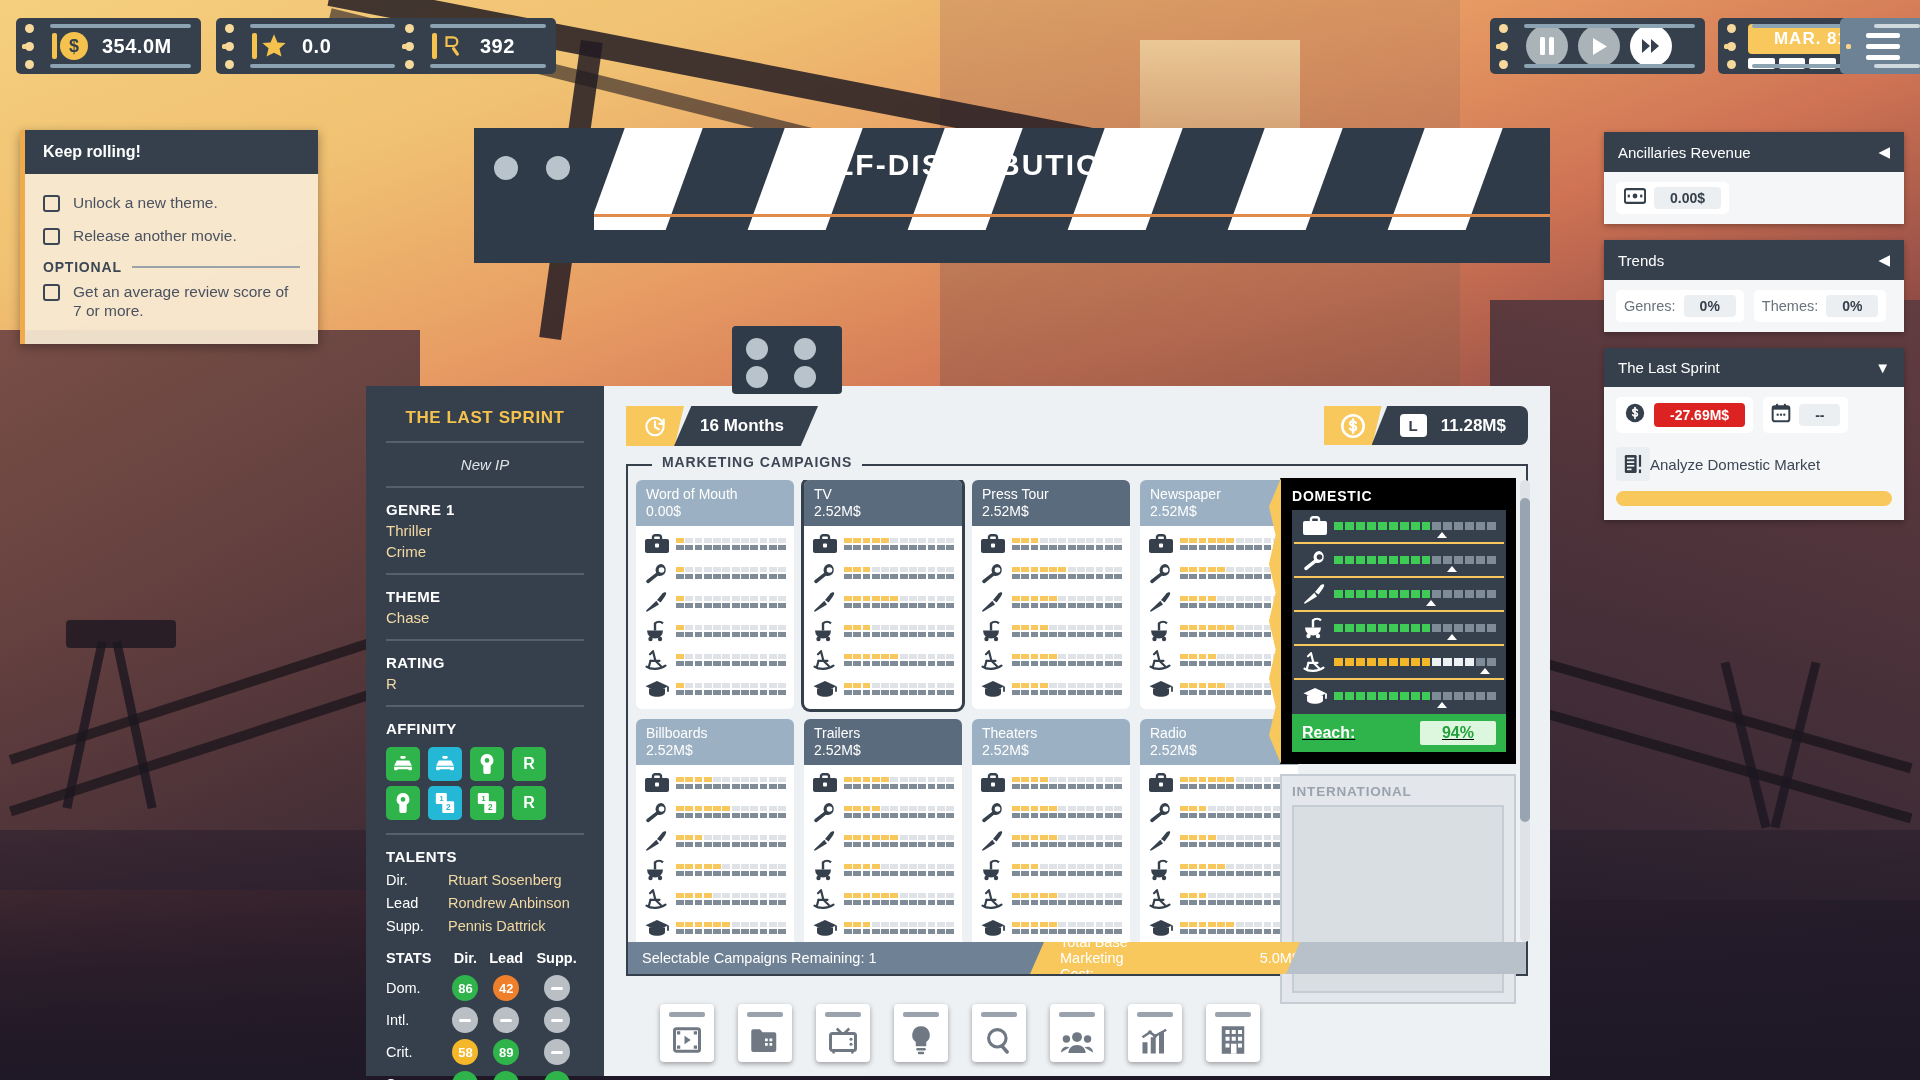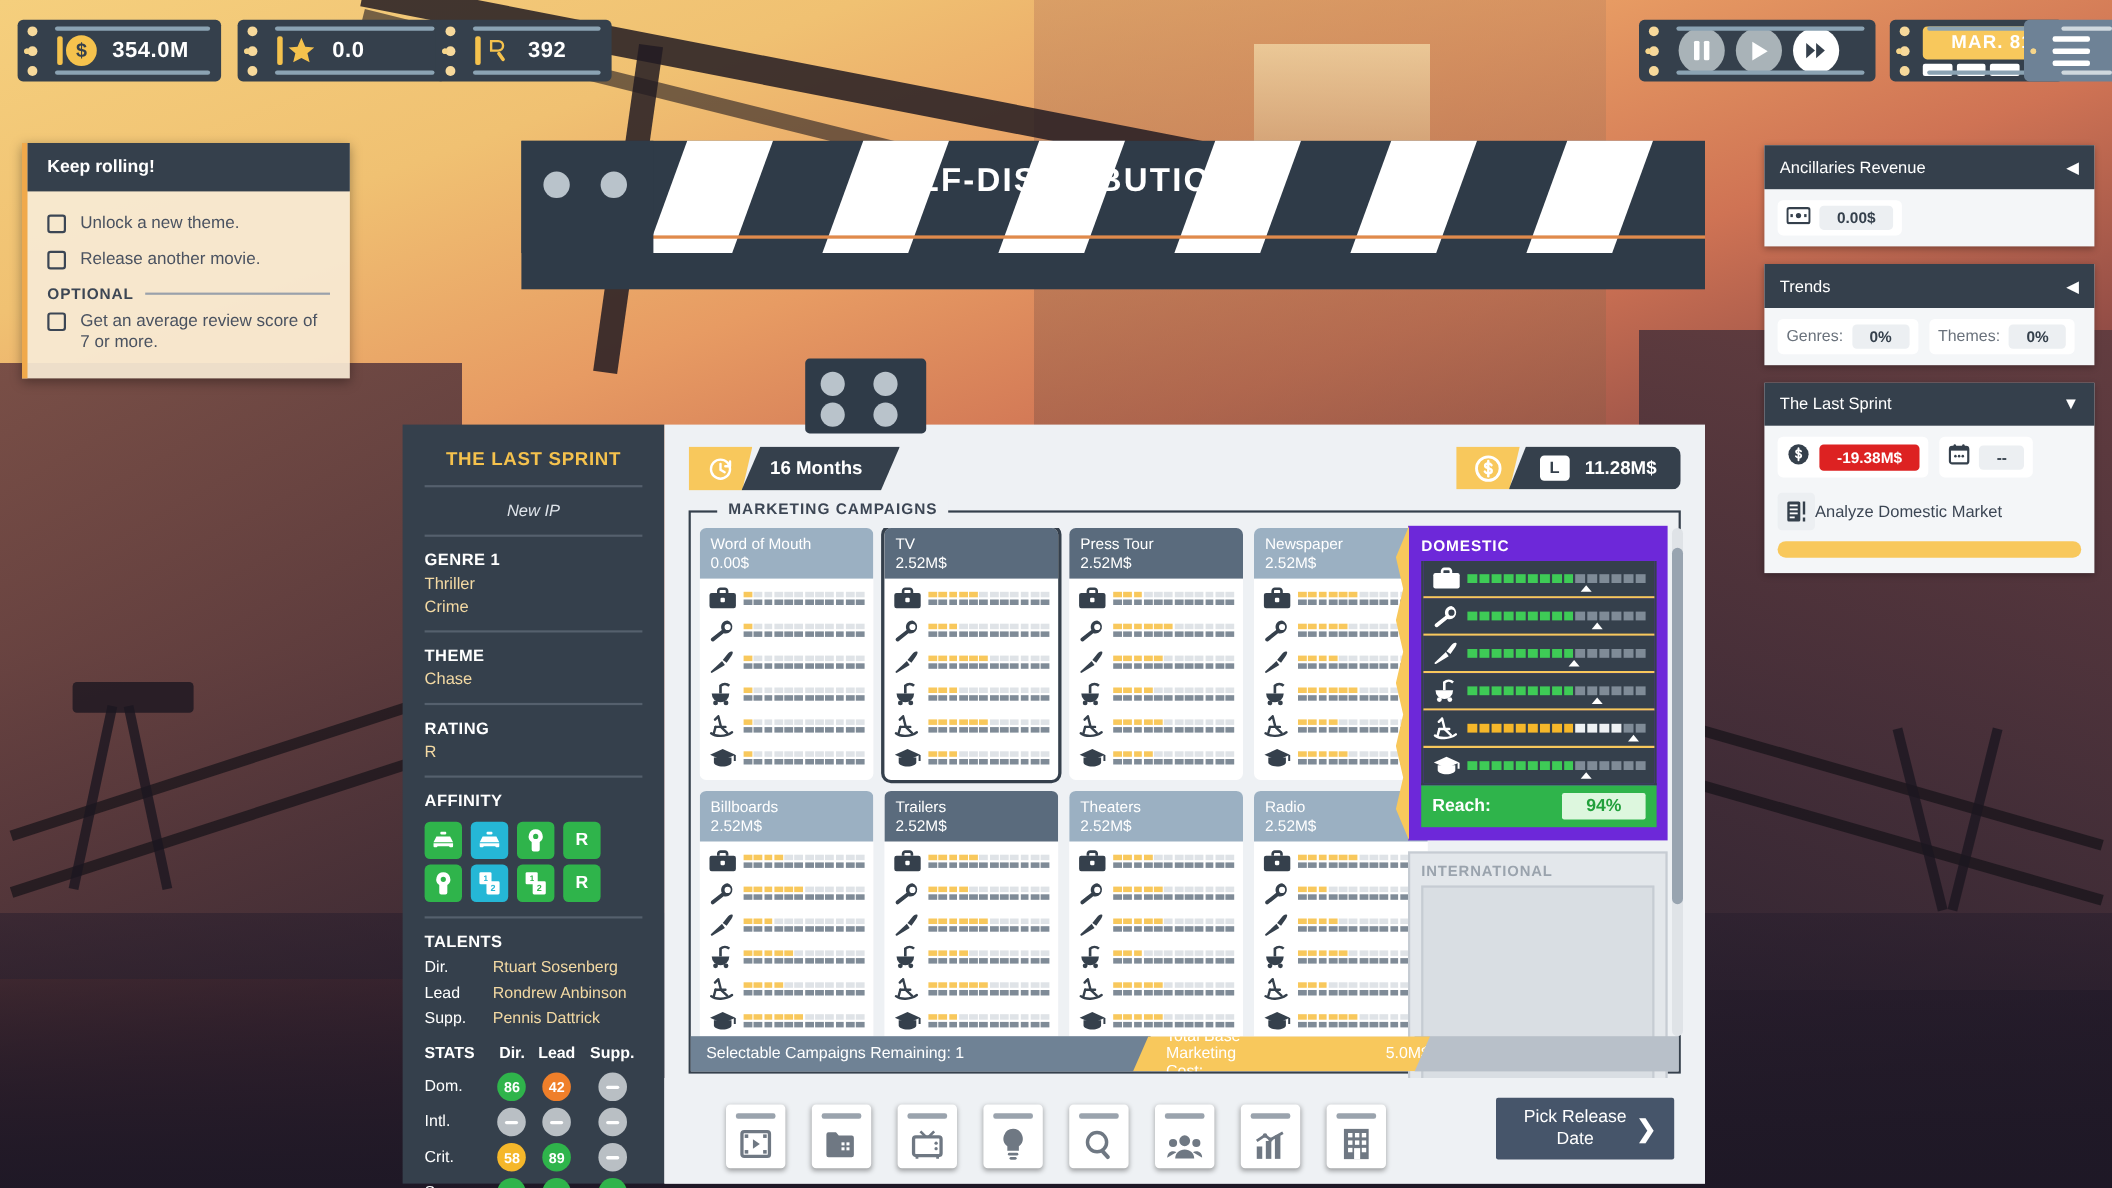--- a/index.html
+++ b/index.html
@@ -222,21 +222,21 @@
   .segline { display:flex; gap:1.5px; }
   .segline i { flex:1; height:5px; display:block; background:#dfe3e7; }
   .segline.bot i { background:#7f8b97; }
   .segline i.on { background:#f8c85c; }
 
   .scroll { position:absolute; right:-2px; top:16px; bottom:34px; width:10px; background:#dfe3e7; border-radius:5px;}
   .scroll i { position:absolute; left:0; top:4%; width:10px; height:70%; background:#98a4b0; border-radius:5px; display:block;}
 
   
   .marketcol { position:absolute; right:12px; top:14px; width:236px; bottom:34px; }
-  .domwrap { position:relative; background:#6d28d9; padding:10px 10px 12px 12px; }
+  .domwrap { position:relative; background:#000000; padding:10px 10px 12px 12px;text-decoration:underline; }
   .domwrap::before{
     content:""; position:absolute; left:-11px; top:0; bottom:0; width:12px;
     background:#f8c85c;
     clip-path:polygon(100% 0,100% 100%,0 90%,55% 80%,0 70%,55% 60%,0 50%,55% 40%,0 30%,55% 20%,0 10%);
   }
   .domtitle { color:#fff; font-weight:bold; font-size:14px; letter-spacing:.8px; margin-bottom:6px;}
   .domlist { border:2px solid #35404c; border-top:none; }
   .domrow { background:#35404c; display:flex; align-items:center; gap:8px; padding:5px 8px;
             border-bottom:2px solid #f8c85c; }
   .domrow:last-child { border-bottom:none; }
@@ -2673,29 +2673,20 @@
           <div class="fb1">Selectable Campaigns Remaining: 1</div>
           <div class="fb2">
             <span>Total Base Marketing Cost:</span>
             <span>5.0M$</span>
           </div>
           <div class="fb3"></div>
         </div>
       </div>
     </div>
 
-    <div class="dlgfoot">
-      <div class="pickbtn">
-        <div>
-          <div>Pick Release</div>
-          <div>Date</div>
-        </div>
-        <span class="arr">❯</span>
-      </div>
-    </div>
   </div>
 </div>
 
 <div id="sidebar">
 
   <div class="sbcard">
     <div class="sbhead">
       <span>Ancillaries Revenue</span>
       <span>◀</span>
     </div>
@@ -2738,21 +2729,21 @@
     </div>
     <div class="sbbody">
       <div class="chip">
         <span>
           <svg width="22" height="22" viewBox="0 0 24 24">
               <circle cx="12" cy="12" r="10" fill="#35404c"></circle>
               <path d="M14.6 9.1c-.6-.8-1.6-1.2-2.7-1.2-1.3 0-2.3.7-2.3 1.7 0 2.4 5.1 1.2 5.1 3.8 0 1.2-1.1 1.9-2.5 1.9-1.2 0-2.2-.5-2.8-1.3" stroke="#fff" stroke-width="1.8" fill="none" stroke-linecap="round"></path>
               <path d="M12 6v12" stroke="#fff" stroke-width="1.8" stroke-linecap="round"></path>
             </svg>
         </span>
-        <span class="v red">-19.38M$</span>
+        <span class="v red">-27.69M$</span>
       </div>
       <div class="chip">
         <span>
           <svg width="20" height="20" viewBox="0 0 24 24">
               <rect x="2" y="4" width="20" height="18" rx="2.5" fill="none" stroke="#35404c" stroke-width="2.4"></rect>
               <rect x="2" y="4" width="20" height="4" fill="#35404c"></rect>
               <rect x="6" y="1" width="2.6" height="5" rx="1.2" fill="#35404c"></rect>
               <rect x="15.4" y="1" width="2.6" height="5" rx="1.2" fill="#35404c"></rect>
               <circle cx="8" cy="14" r="1.4" fill="#35404c"></circle>
               <circle cx="12" cy="14" r="1.4" fill="#35404c"></circle>

